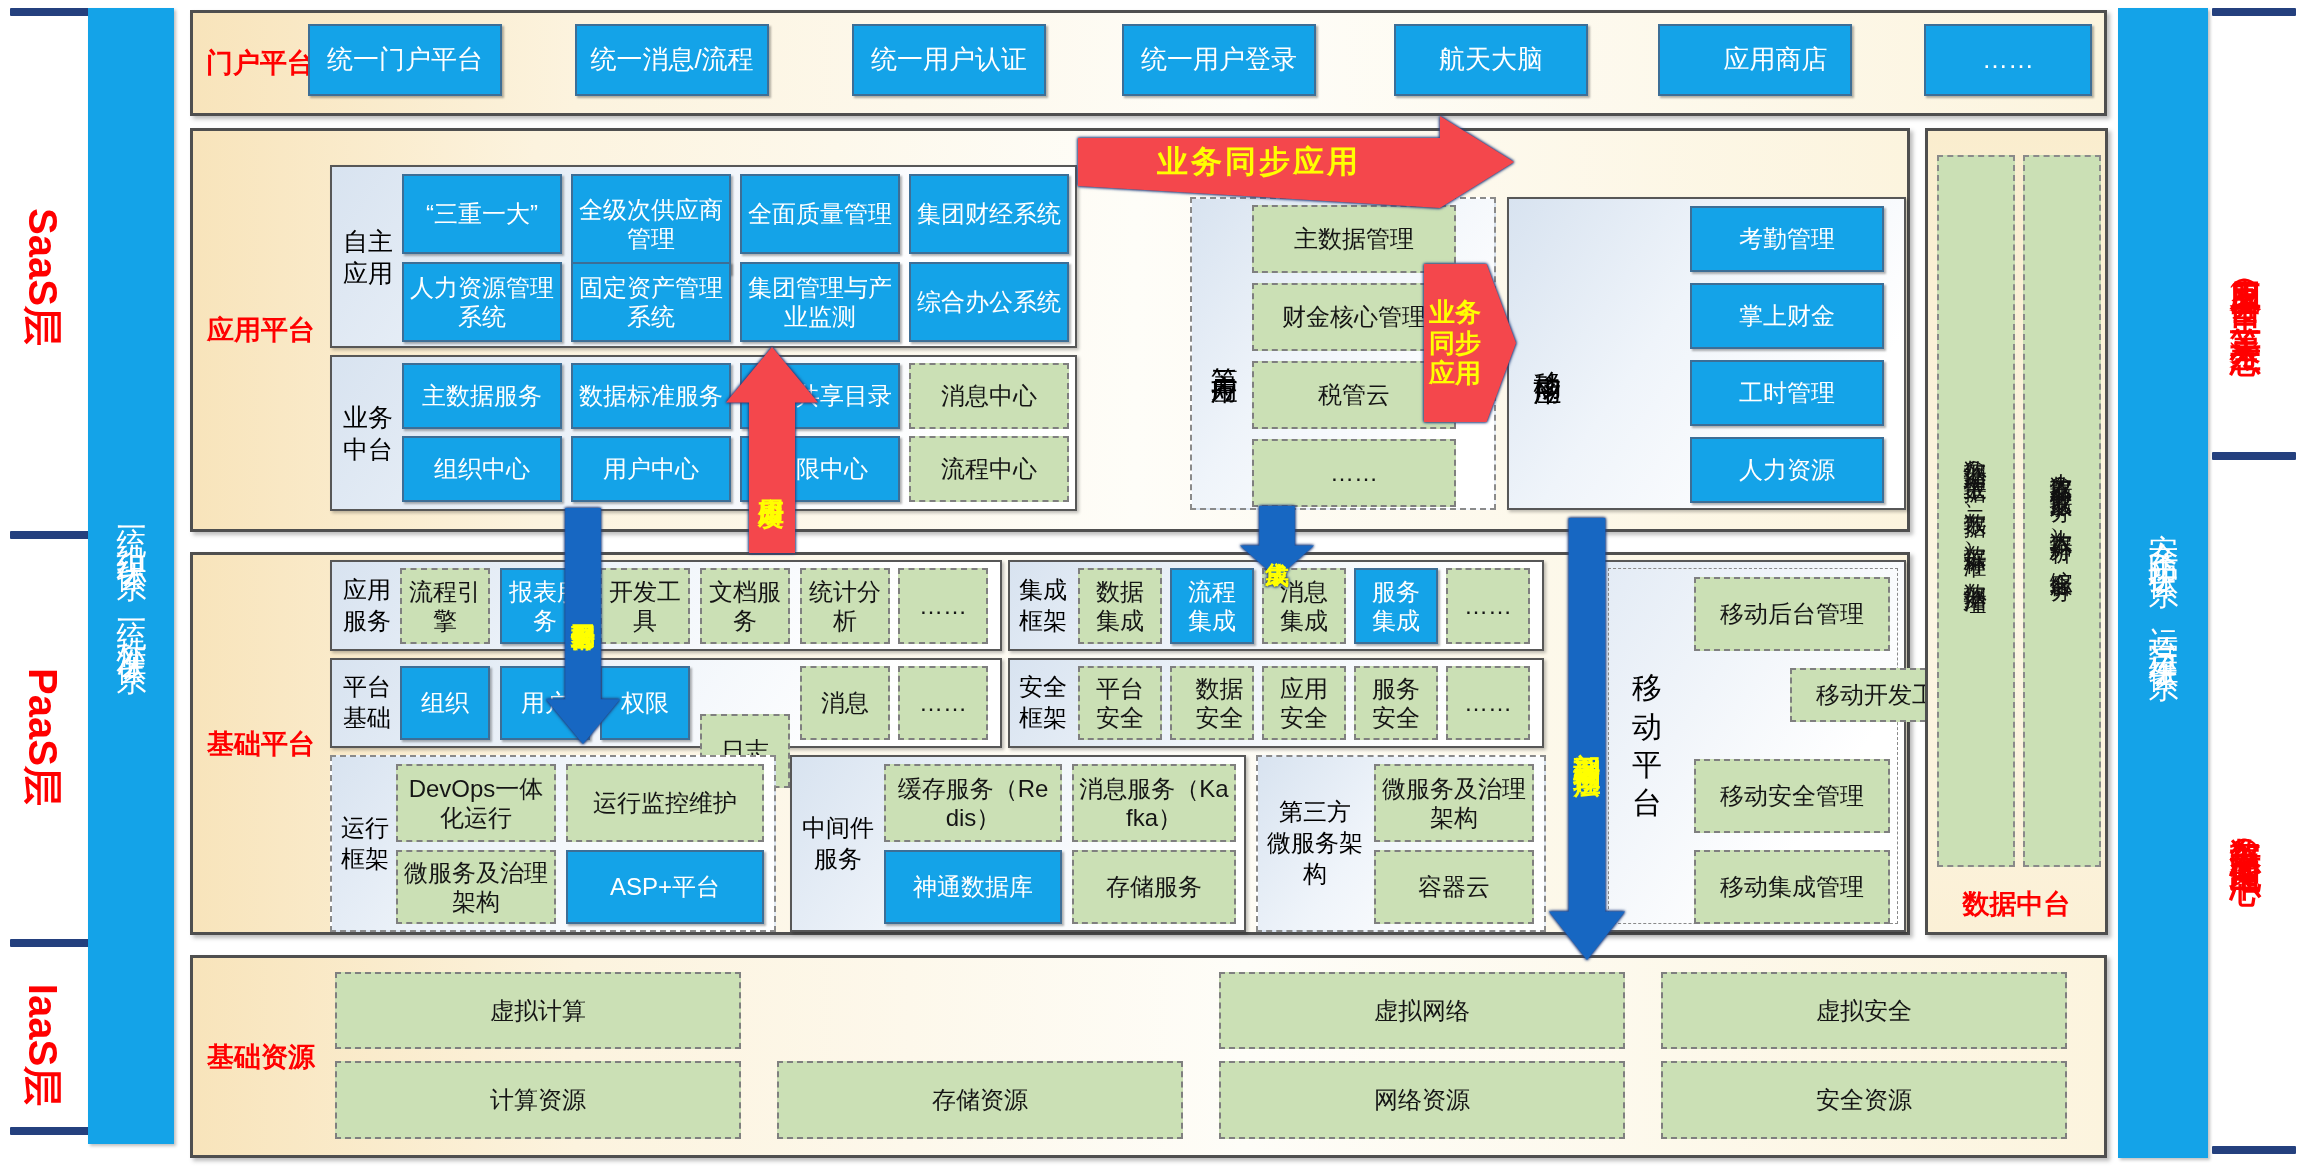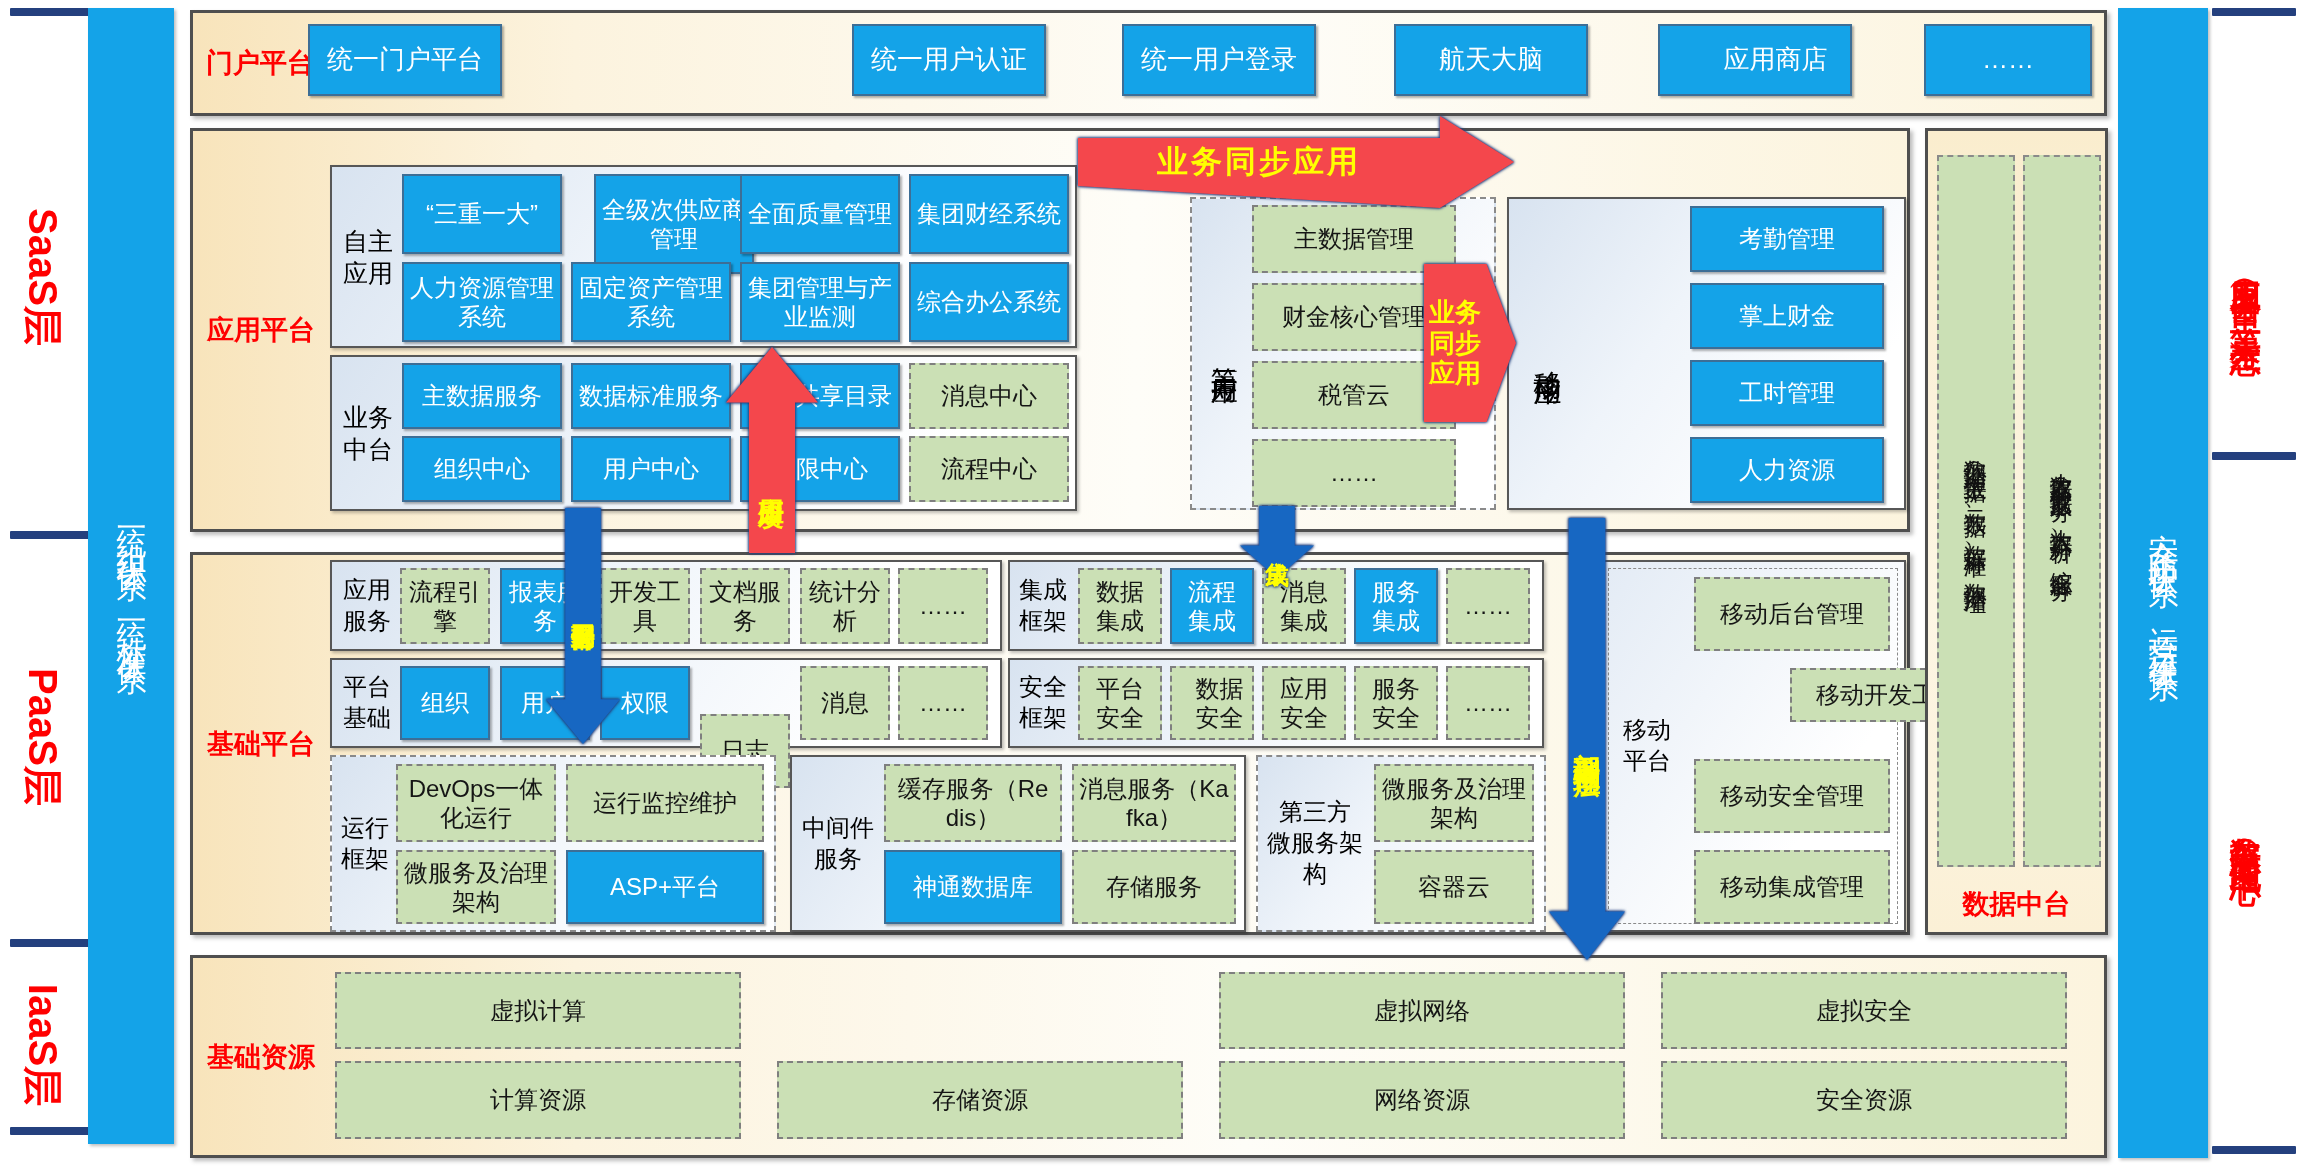--- a/index.html
+++ b/index.html
@@ -60,35 +60,36 @@
   <div class="pillar" style="left:2118px;top:8px;width:90px;height:1150px;">
     <div class="ptxt">安全防护体系、运营运维体系</div>
   </div>
 
   <div class="side-red" style="left:2224px;top:72px;height:436px;">应用服务（自主+第三方生态）</div>
   <div class="side-red" style="left:2224px;top:652px;height:366px;">数据中心（两地三中心）</div>
 
   <div class="section" style="left:190px;top:10px;width:1917px;height:106px;"></div>
   <div class="red-label" style="left:202px;top:10px;width:116px;height:106px;">门户平台</div>
   <div class="chip blue portal" style="left:308px;top:24px;width:194px;height:72px;">统一门户平台</div>
+  <div class="chip blue portal" style="left:575px;top:24px;width:194px;height:72px;">统一消息/流程</div>
   <div class="chip blue portal" style="left:852px;top:24px;width:194px;height:72px;">统一用户认证</div>
   <div class="chip blue portal" style="left:1122px;top:24px;width:194px;height:72px;">统一用户登录</div>
   <div class="chip blue portal" style="left:1394px;top:24px;width:194px;height:72px;">航天大脑</div>
   <div class="chip blue portal" style="left:1658px;top:24px;width:194px;height:72px;padding-left:46px;">应用商店</div>
   <div class="chip blue portal" style="left:1924px;top:24px;width:168px;height:72px;">……</div>
 
   <div class="section" style="left:190px;top:128px;width:1720px;height:404px;"></div>
   <div class="red-label" style="left:202px;top:128px;width:118px;height:404px;">应用平台</div>
 
   <div class="subbox" style="left:330px;top:165px;width:747px;height:183px;"></div>
   <div class="box-label" style="left:336px;top:165px;width:64px;height:183px;">
     <span class="w2">自主应用</span>
   </div>
   <div class="chip blue" style="left:402px;top:174px;width:160px;height:80px;">“三重一大”</div>
-  <div class="chip blue" style="left:571px;top:174px;width:160px;height:100px;margin-left:23px;">全级次供应商管理</div>
+  <div class="chip blue" style="left:571px;top:174px;width:160px;height:100px;">全级次供应商管理</div>
   <div class="chip blue" style="left:740px;top:174px;width:160px;height:80px;">全面质量管理</div>
   <div class="chip blue" style="left:909px;top:174px;width:160px;height:80px;">集团财经系统</div>
   <div class="chip blue" style="left:402px;top:262px;width:160px;height:80px;">人力资源管理系统</div>
   <div class="chip blue" style="left:571px;top:262px;width:160px;height:80px;">固定资产管理系统</div>
   <div class="chip blue" style="left:740px;top:262px;width:160px;height:80px;">集团管理与产业监测</div>
   <div class="chip blue" style="left:909px;top:262px;width:160px;height:80px;">综合办公系统</div>
 
   <div class="subbox" style="left:330px;top:355px;width:747px;height:156px;"></div>
   <div class="box-label" style="left:336px;top:355px;width:64px;height:156px;">
     <span class="w2">业务中台</span>
@@ -182,21 +183,21 @@
   <div class="subbox dashed" style="left:1256px;top:755px;width:290px;height:177px;"></div>
   <div class="box-label" style="left:1262px;top:755px;width:106px;height:177px;font-size:24px;flex-direction:column;">
     <span>第三方</span>
     <span>微服务架构</span>
   </div>
   <div class="chip green" style="left:1374px;top:764px;width:160px;height:78px;">微服务及治理架构</div>
   <div class="chip green" style="left:1374px;top:850px;width:160px;height:74px;">容器云</div>
 
   <div class="subbox" style="left:1600px;top:560px;width:306px;height:372px;background:linear-gradient(125deg,#E3EBF5 0%,#FFFFFF 70%);"></div>
   <div class="subbox dashed" style="left:1608px;top:568px;width:290px;height:356px;border-width:1.5px;background:transparent;"></div>
-  <div class="box-label" style="left:1614px;top:568px;width:66px;height:356px;font-size:24px;">
+  <div class="box-label" style="left:1614px;top:568px;width:66px;height:356px;font-size:30px;">
     <span class="w2">移动平台</span>
   </div>
   <div class="chip green" style="left:1694px;top:577px;width:196px;height:74px;">移动后台管理</div>
   <div class="chip green" style="left:1790px;top:668px;width:196px;height:54px;">移动开发工具</div>
   <div class="chip green" style="left:1694px;top:759px;width:196px;height:74px;">移动安全管理</div>
   <div class="chip green" style="left:1694px;top:850px;width:196px;height:74px;">移动集成管理</div>
 
   <div class="data-panel" style="left:1925px;top:128px;width:183px;height:807px;"></div>
   <div class="gcol" style="left:1937px;top:155px;width:78px;height:712px;">
     <div class="gtxt">数据治理（主数据、元数据、数据标准、数据治理）</div>

